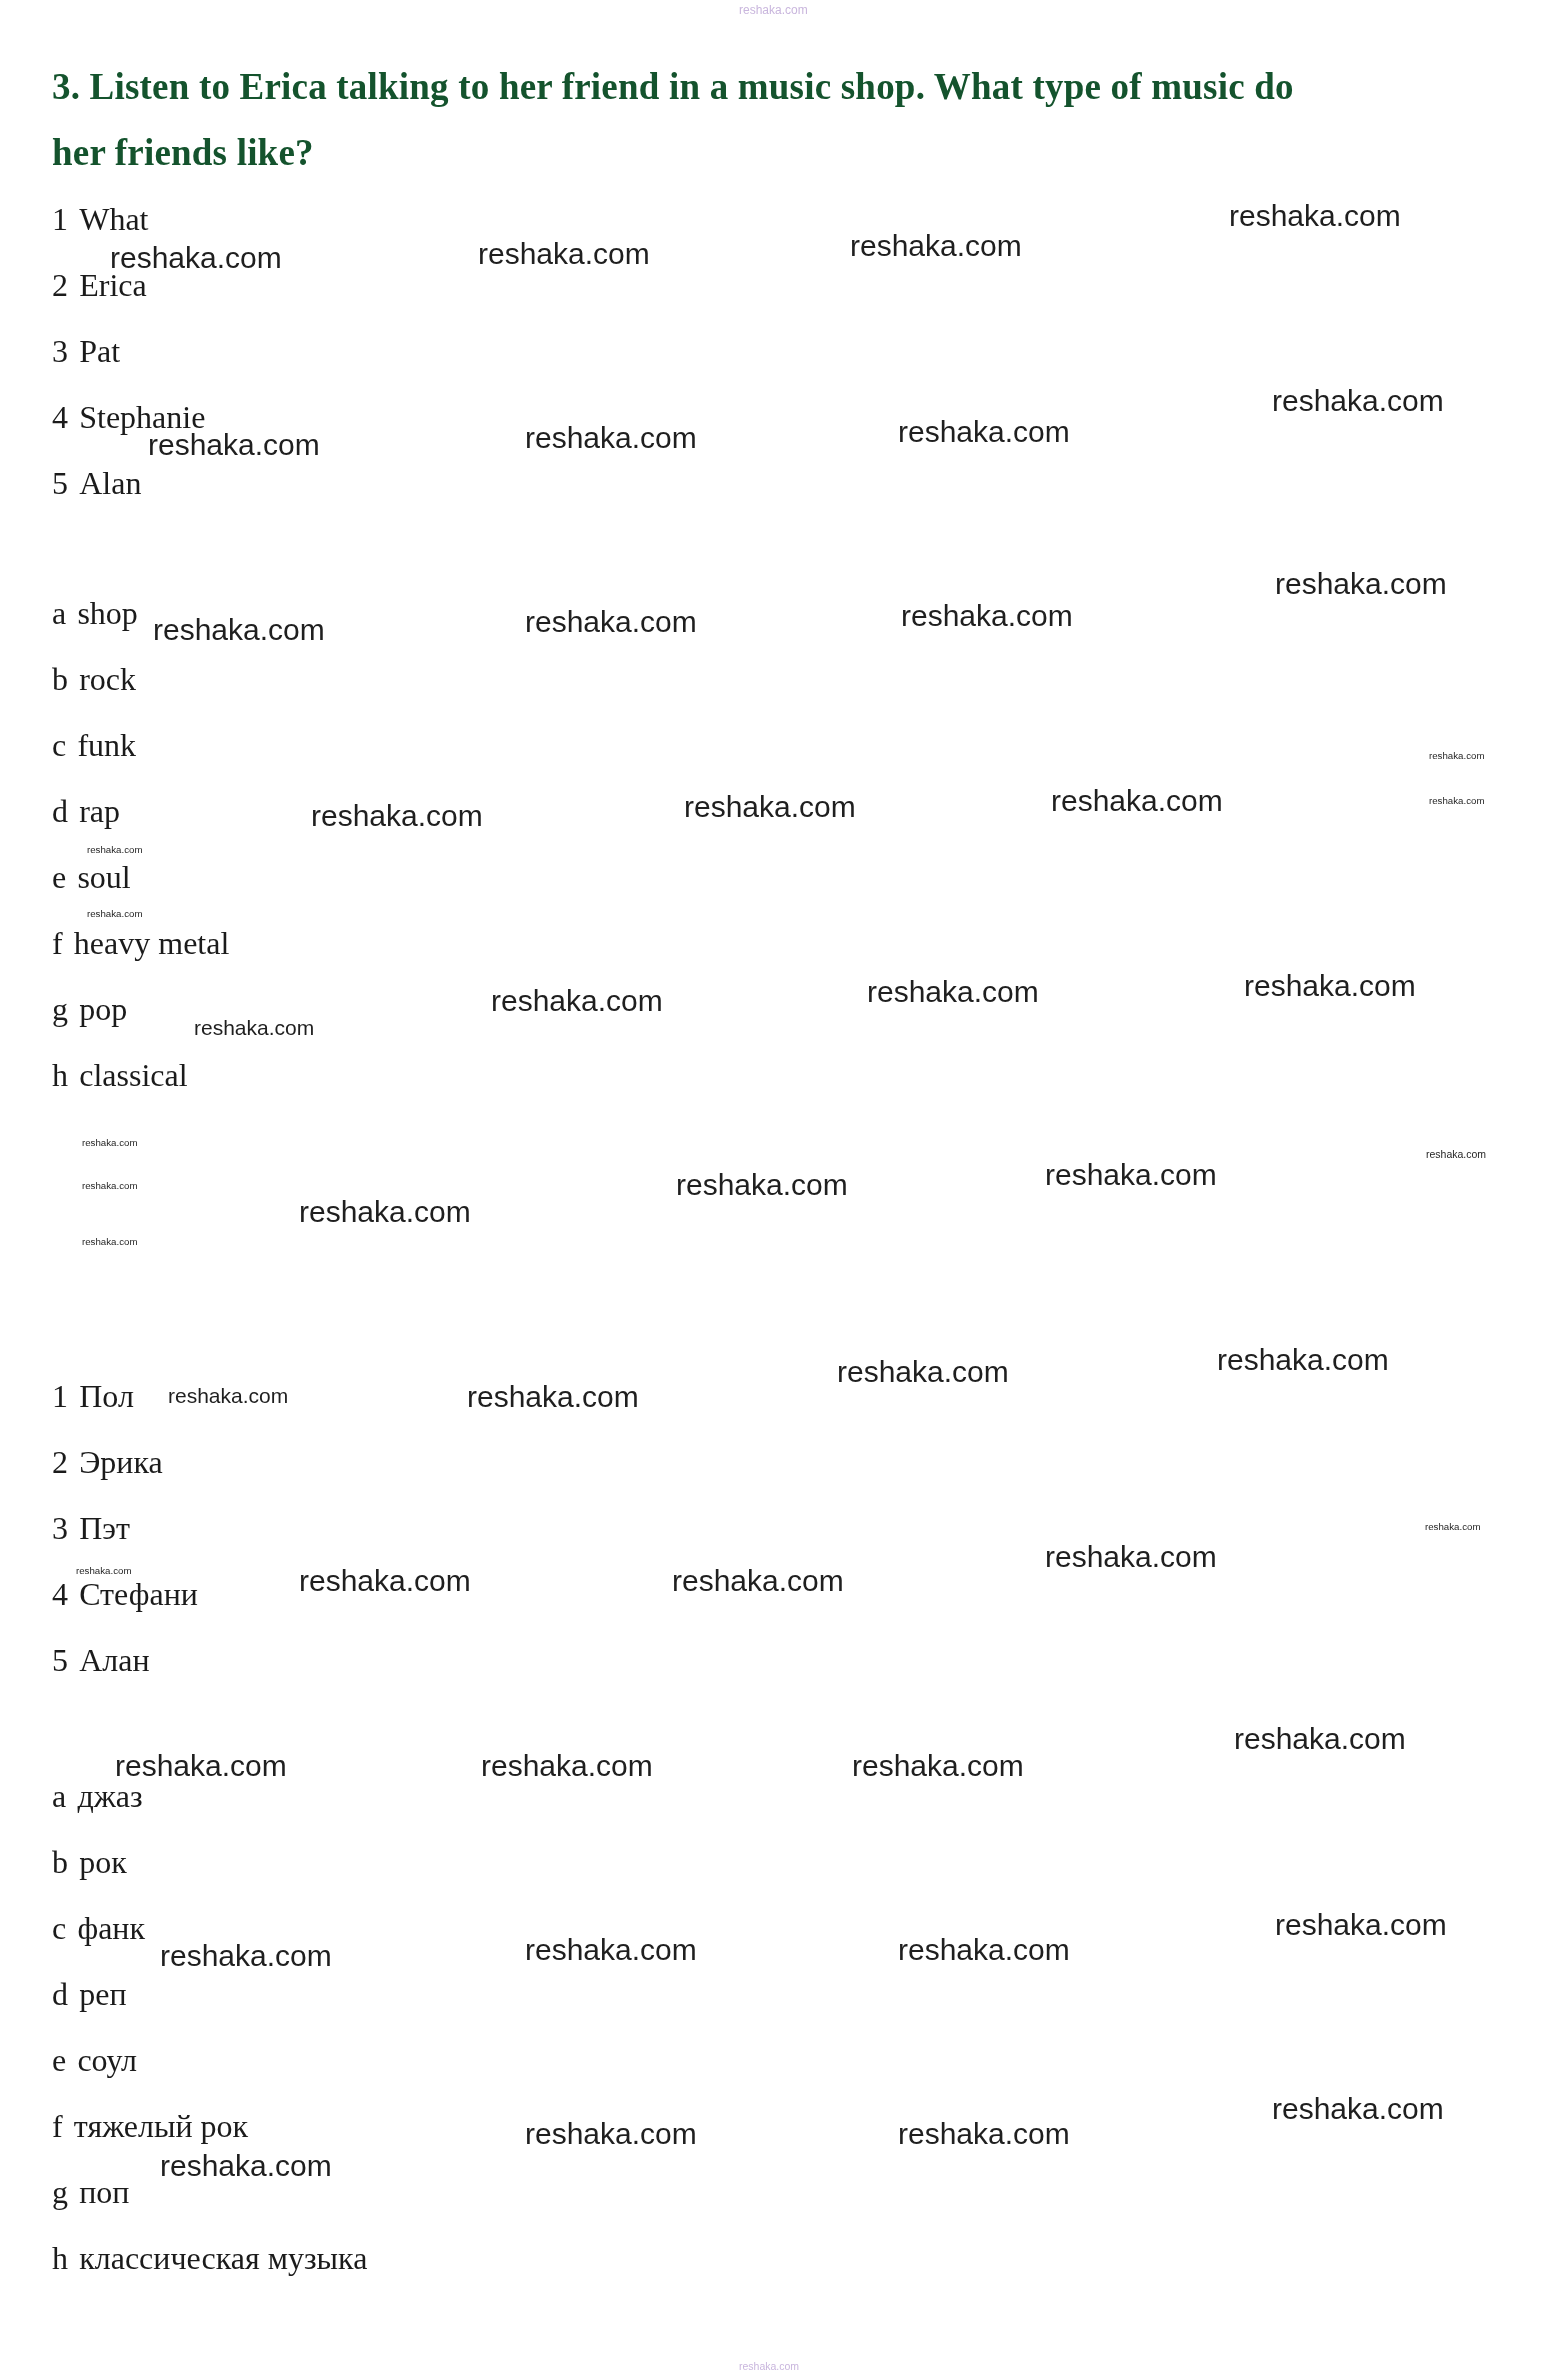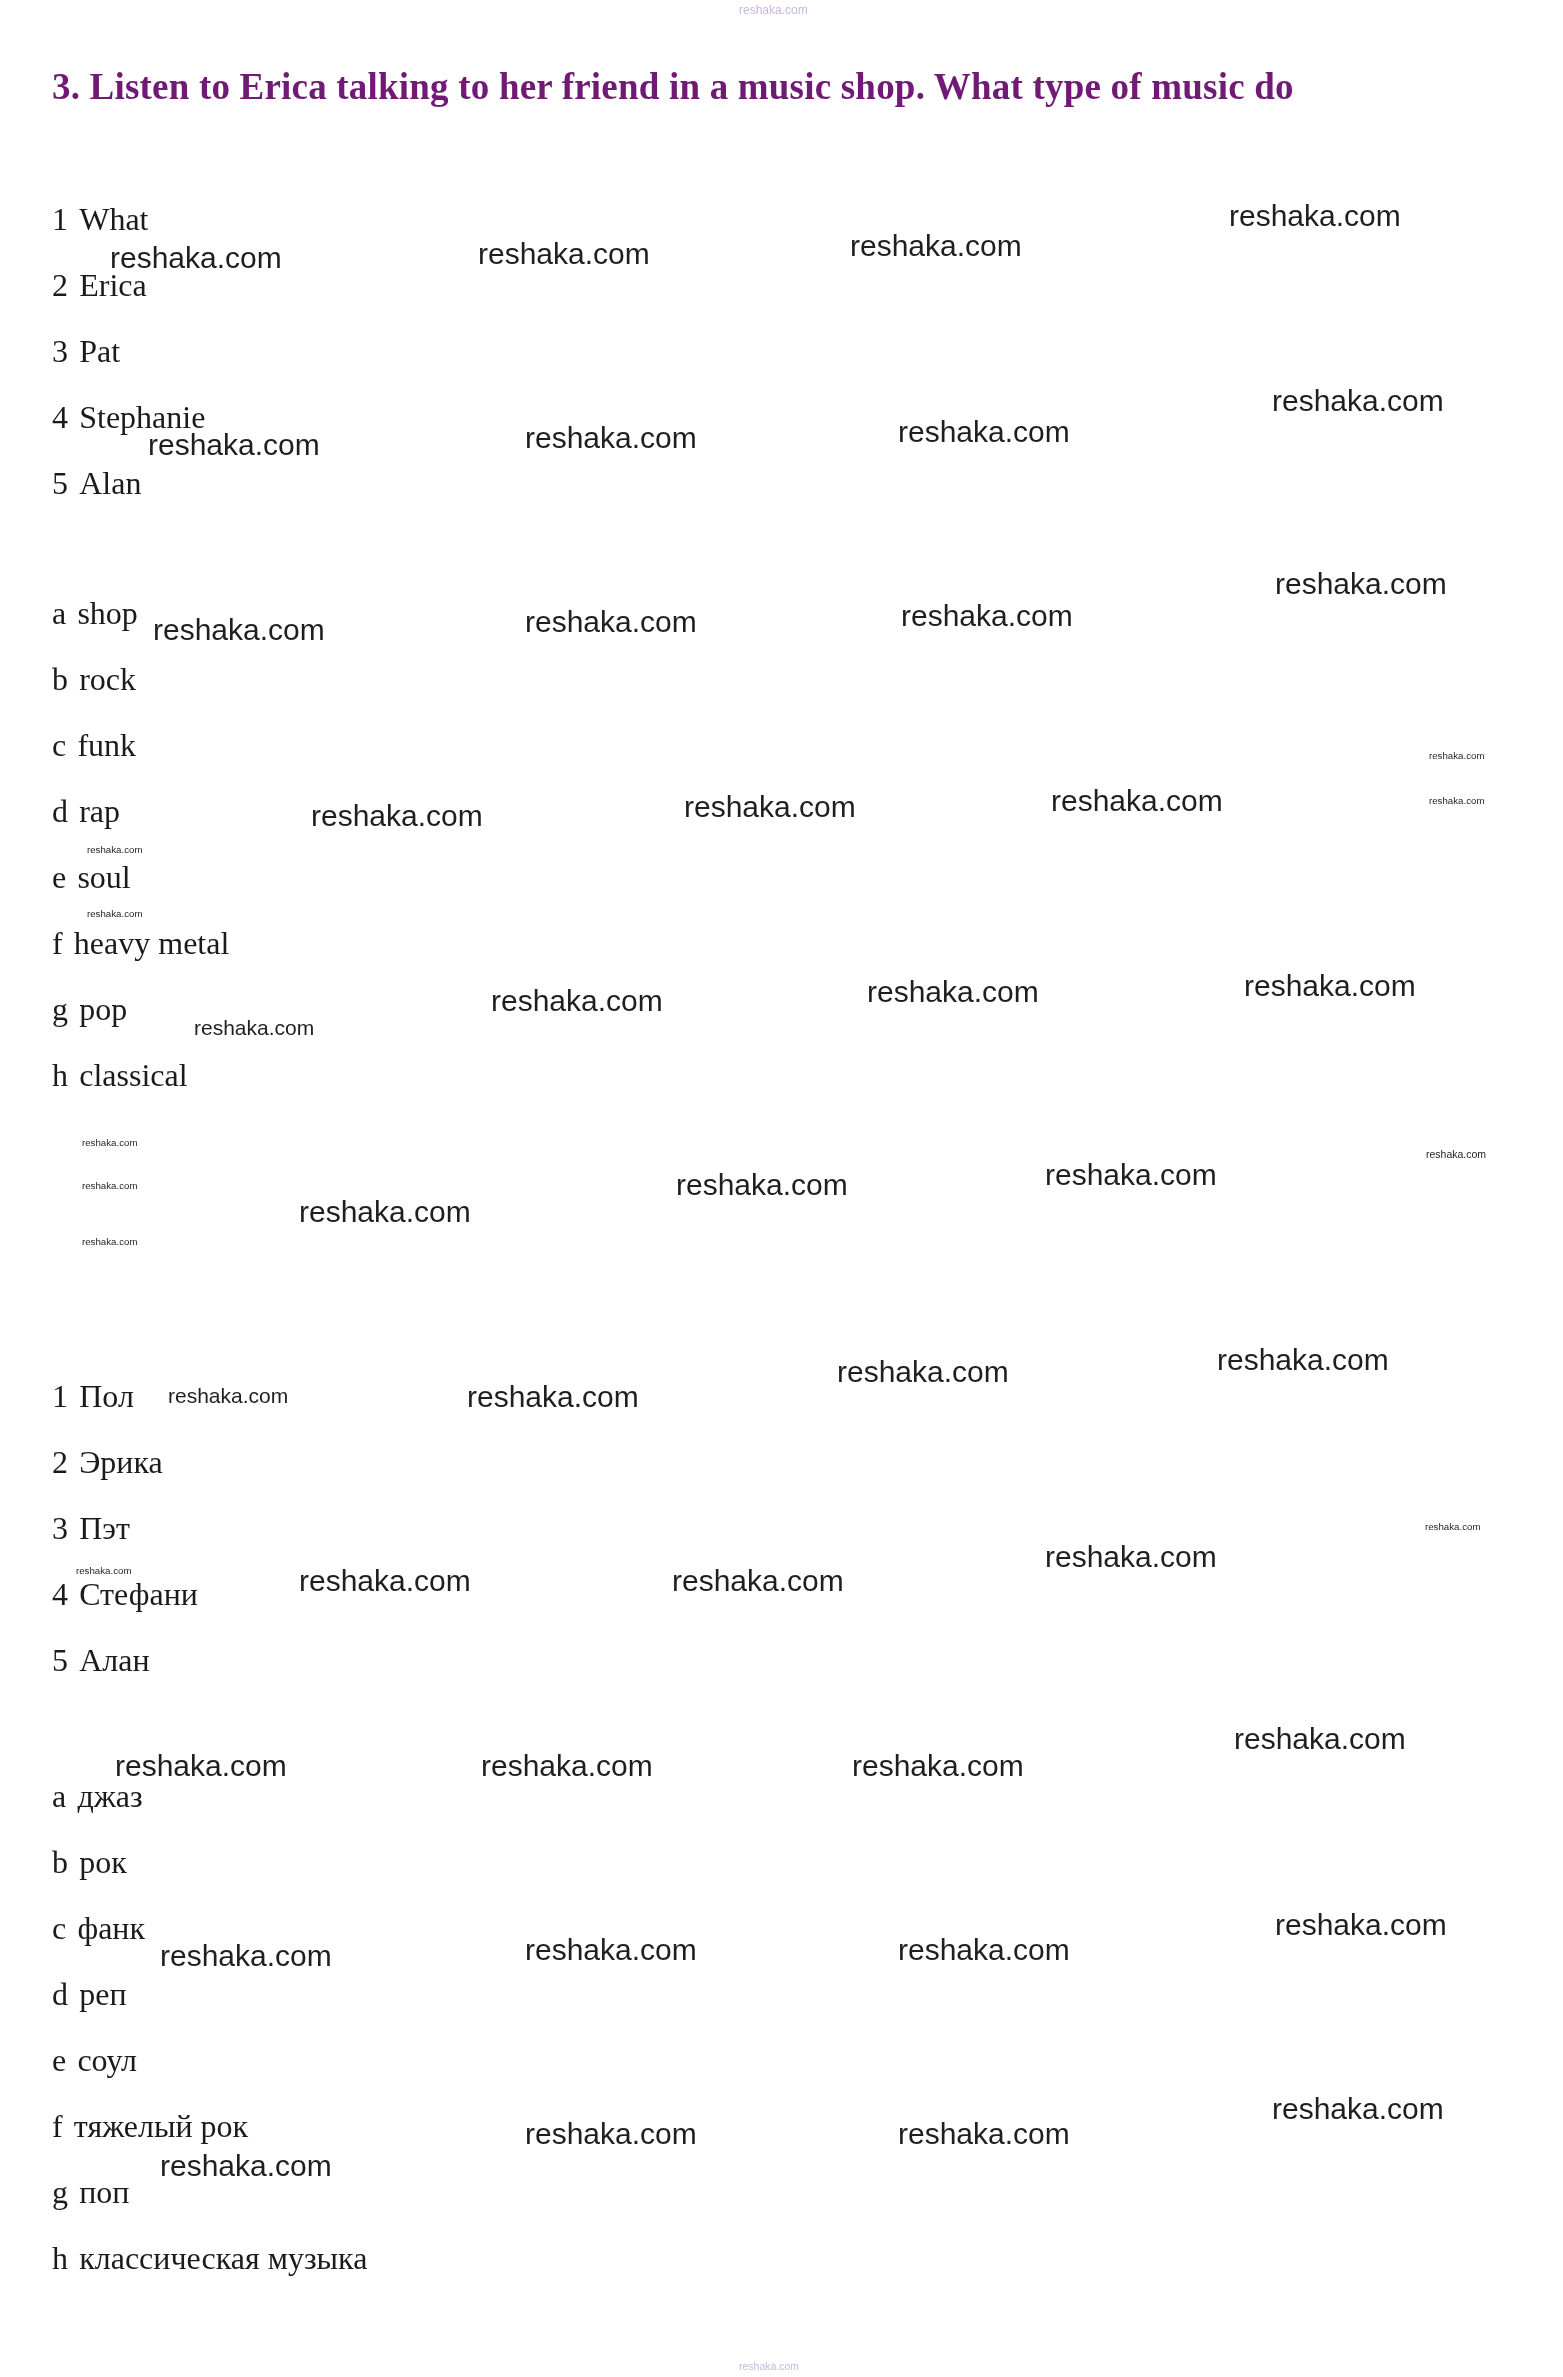--- a/index.html
+++ b/index.html
@@ -31,21 +31,21 @@
     color: #1f1f1f;
     white-space: nowrap;
     line-height: 1.1;
   }
   .block { position: absolute; left: 52px; }
   .title {
     font-weight: bold;
     font-size: 37px;
     line-height: 66px;
     letter-spacing: 0.2px;
-    color: #701a75;
+    color: #14532d;
     width: 1462px;
   }
   .list { list-style: none; }
   .list .row {
     height: 66px;
     display: flex;
     align-items: center;
     font-size: 32px;
     white-space: nowrap;
     color: #1b1b1b;
@@ -60,20 +60,21 @@
 </style>
 </head>
 <body>
 
 <div class="page">
 
   <div class="content-layer">
 
     <section class="block title" id="english-title">
       <div>3. Listen to Erica talking to her friend in a music shop. What type of music do</div>
+      <div>her friends like?</div>
     </section>
 
     <div class="block list" id="english-names">
 
         <div class="row">
           <span class="key">1</span>
           <span class="label">What</span>
         </div>
 
         <div class="row">

